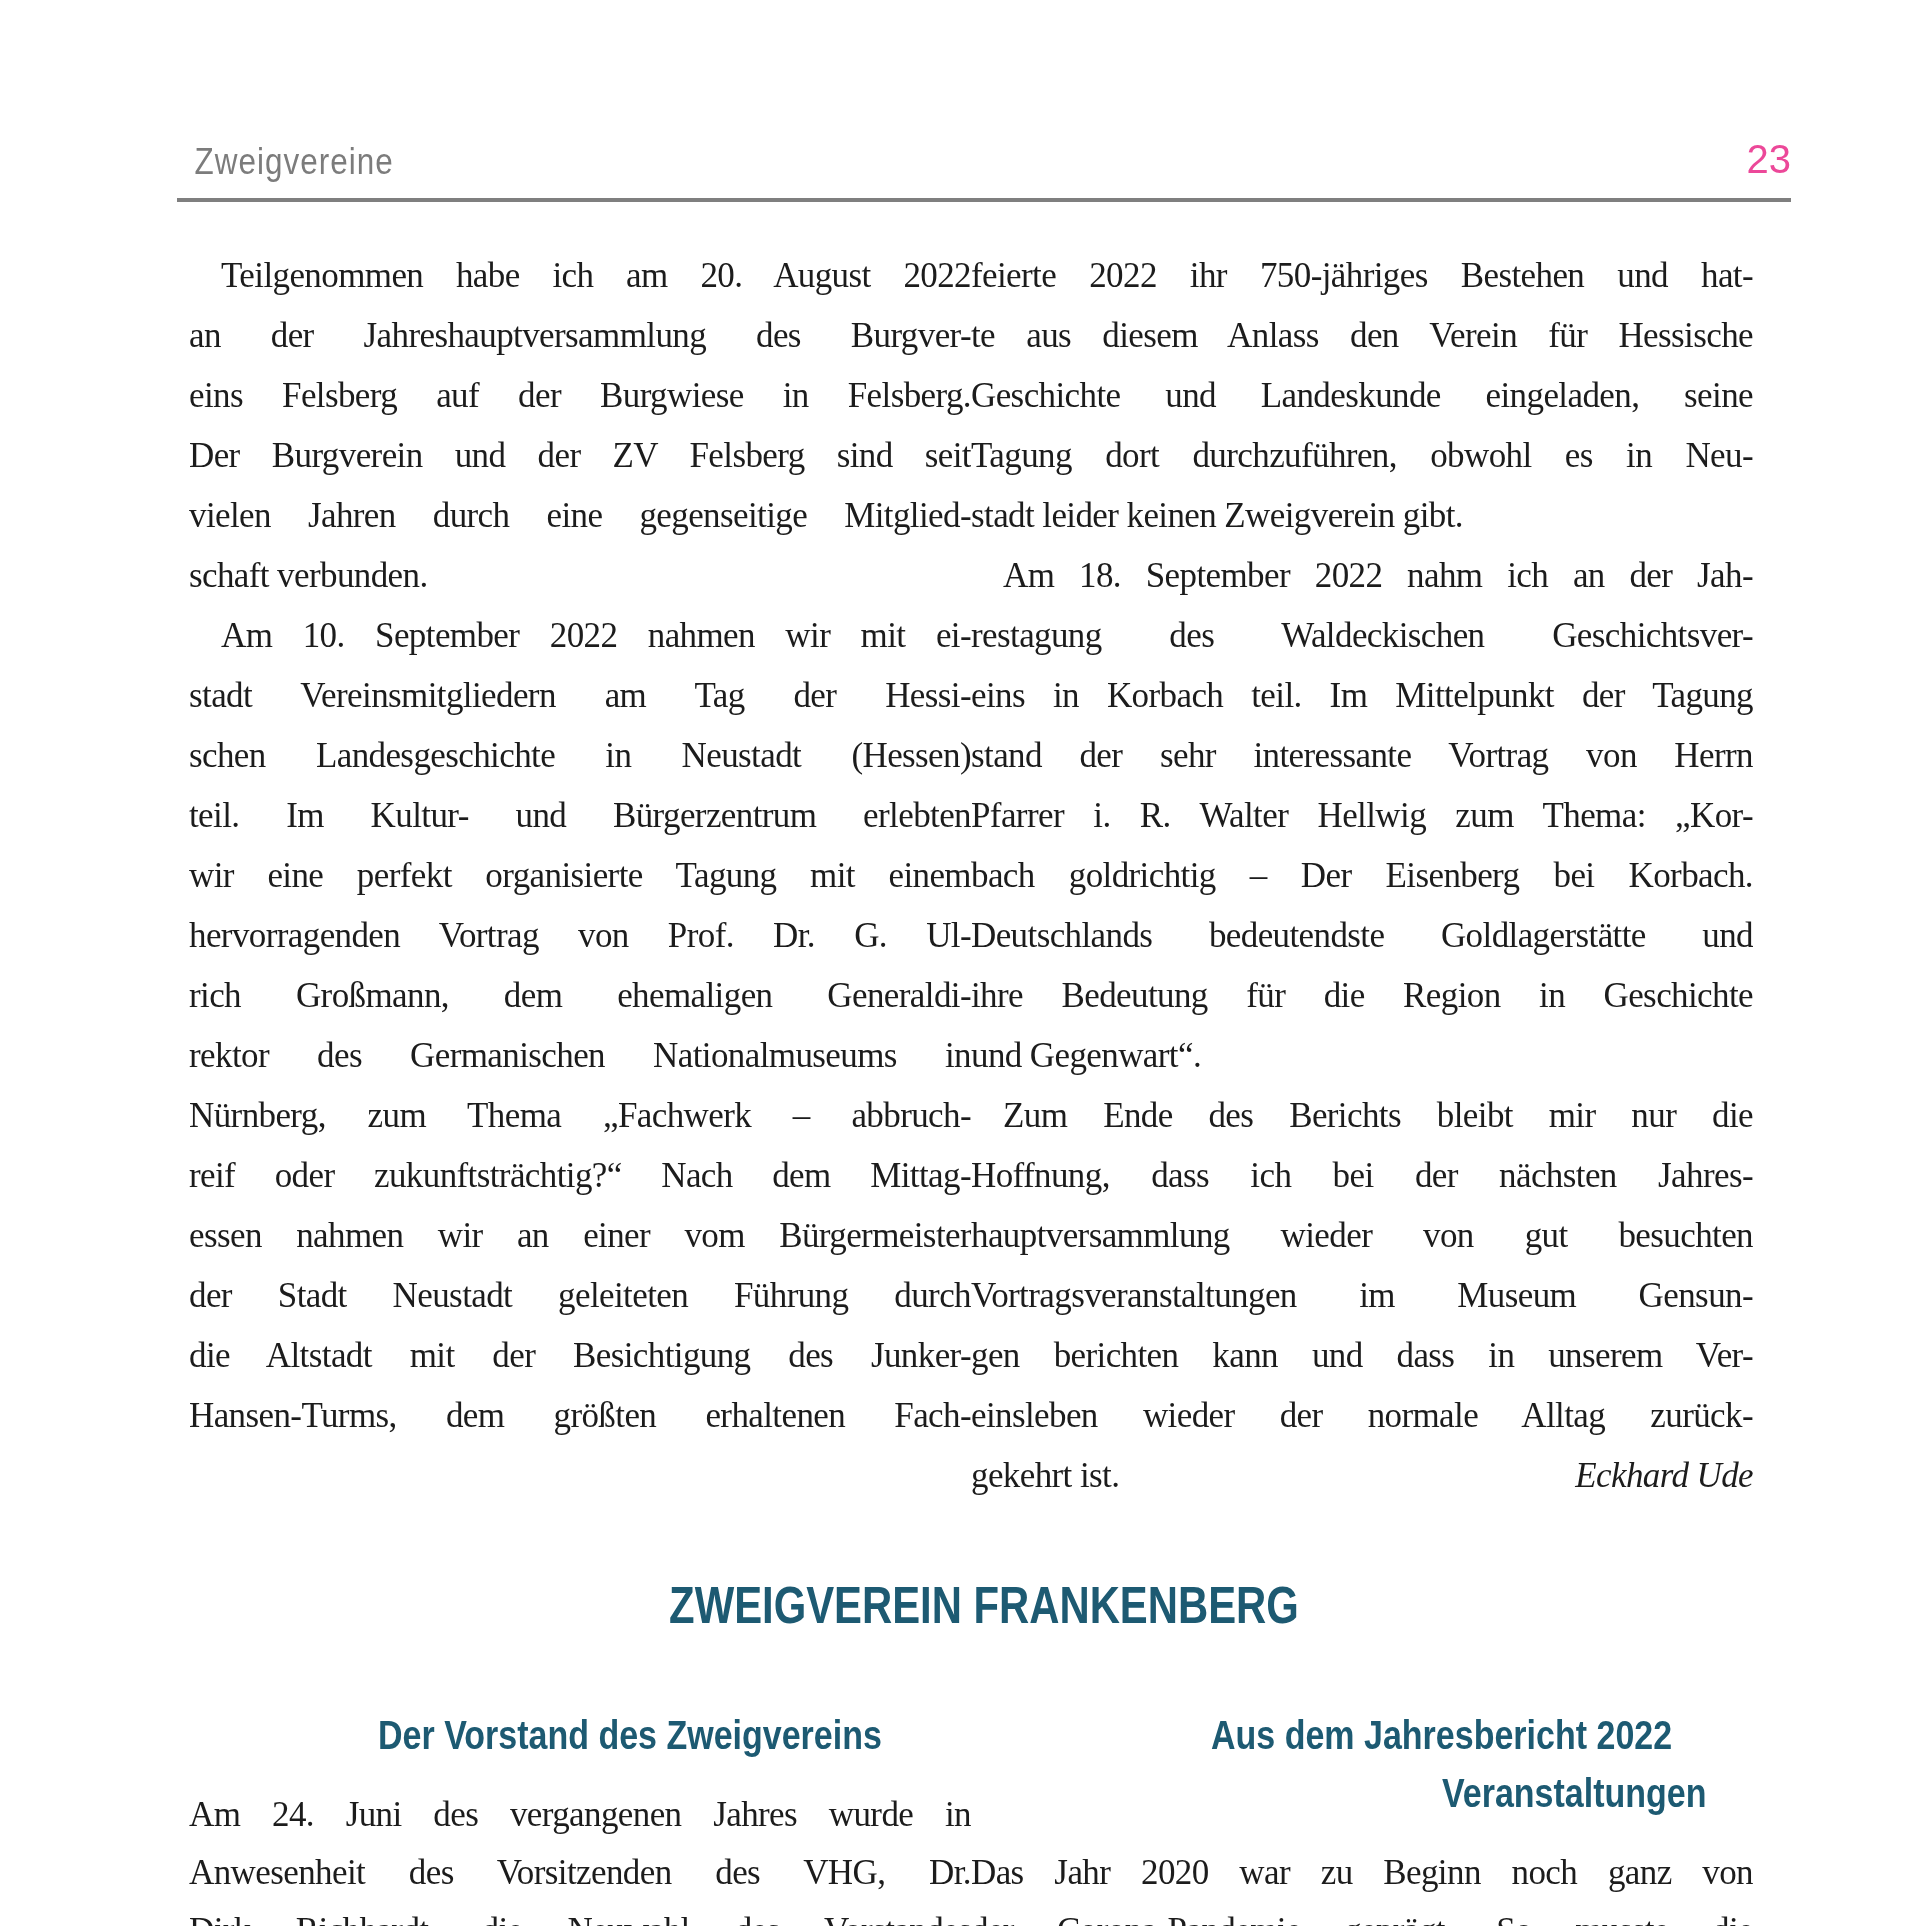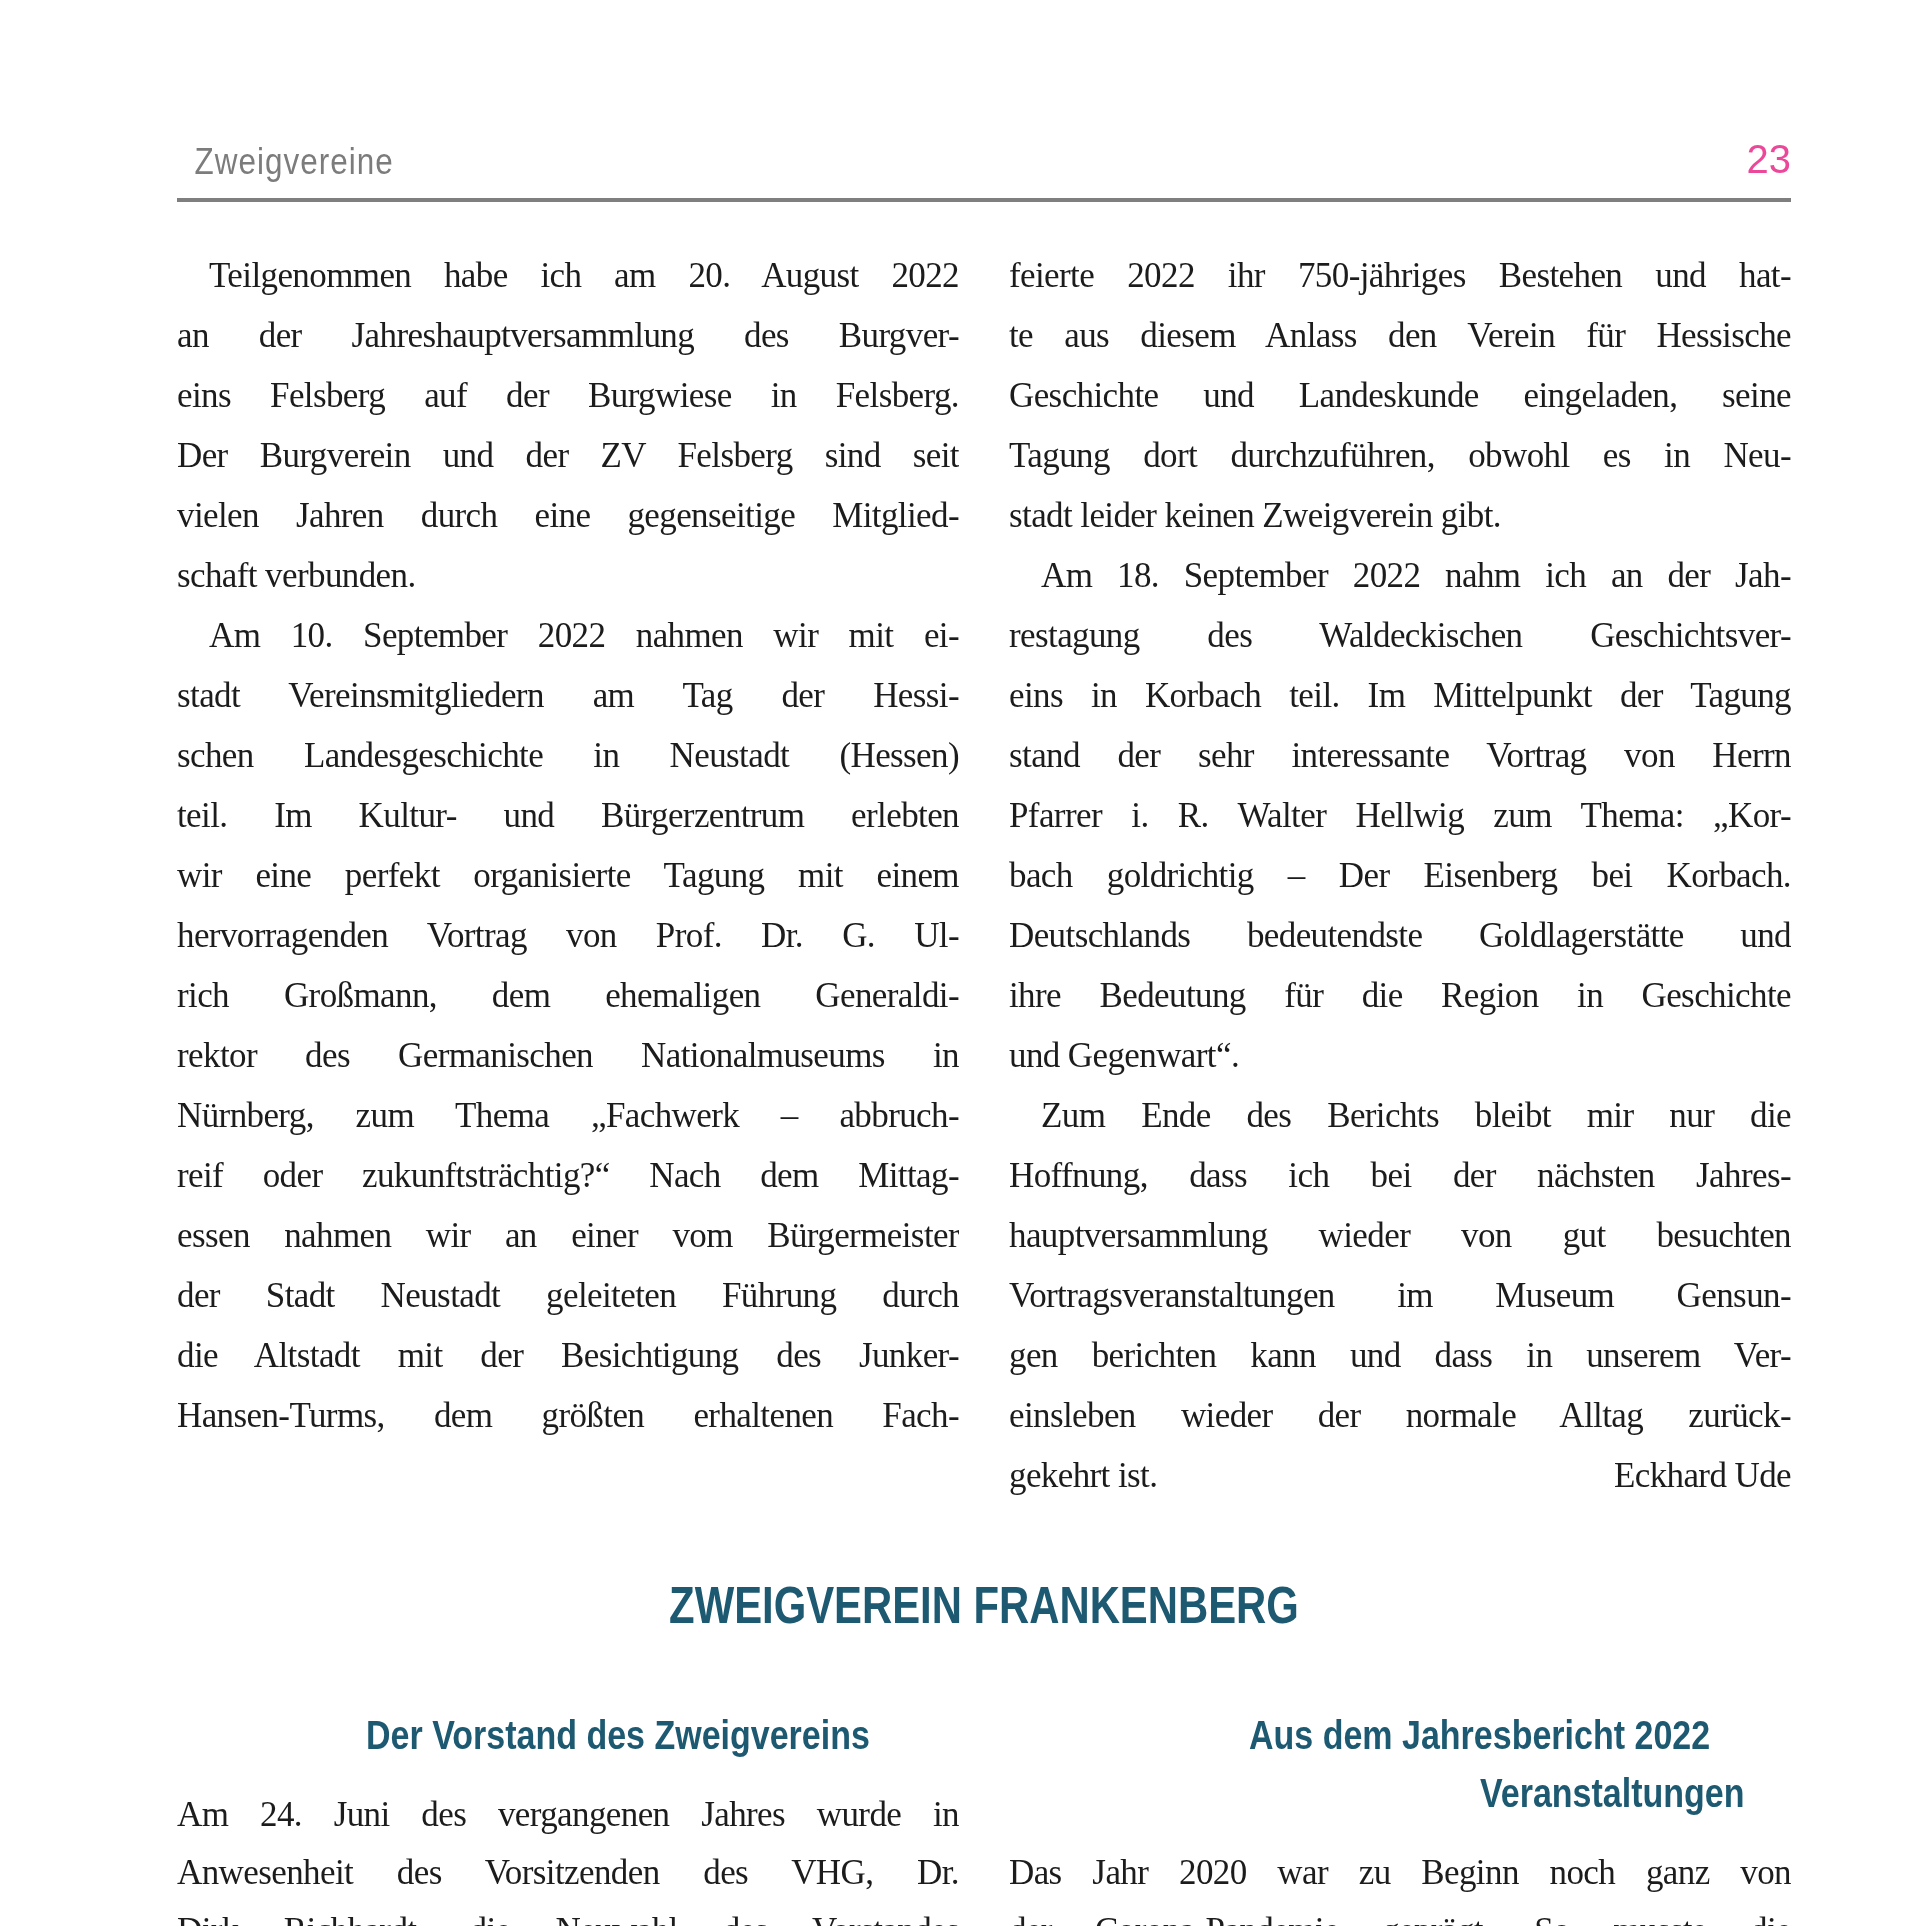--- a/index.html
+++ b/index.html
@@ -12,33 +12,33 @@
   .running-title .cond{
     display:inline-block;transform:scaleX(0.85);transform-origin:50% 50%;
     font-family:"Liberation Sans",sans-serif;font-size:37px;line-height:42px;
     color:#7c7c7c;letter-spacing:1.2px;
   }
   .page-number{
     position:absolute;top:138px;right:0;
     font-family:"Liberation Sans",sans-serif;font-size:40px;line-height:42px;color:#ec4899;
   }
   .rule{position:absolute;top:198px;left:0;width:100%;height:3.9px;background:#7f7f7f;}
-  .cols{position:absolute;left:0;width:100%;display:flex;gap:50px;}
+  .cols{position:absolute;left:12px;width:100%;display:flex;}
   .cols.upper{top:246px;}
   .cols.lower{top:1706px;}
   .col{width:782px;flex:0 0 782px;}
   .line{
     font-size:35px;line-height:60px;height:60px;letter-spacing:-0.6px;
     text-align:justify;text-align-last:justify;white-space:nowrap;overflow:hidden;
   }
   .lower .line{line-height:58px;height:58px;}
   .line.in{text-indent:32px;}
   .line.end{text-align-last:left;}
   .line.split{display:flex;justify-content:space-between;text-align-last:auto;}
-  .sig{}
+  .sig{font-style:italic;}
   .section-heading{position:absolute;top:1579px;left:0;width:100%;text-align:center;}
   .section-heading .cond{
     display:inline-block;transform:scaleX(0.82);transform-origin:50% 50%;
     font-family:"Liberation Sans",sans-serif;font-weight:700;font-size:51px;line-height:54px;
     color:#1d5a72;
   }
   .subhead{height:58px;line-height:58px;text-align:right;}
   .subhead .cond{
     display:inline-block;transform:scaleX(0.85);transform-origin:0 50%;
     font-family:"Liberation Sans",sans-serif;font-weight:700;font-size:40px;line-height:58px;

